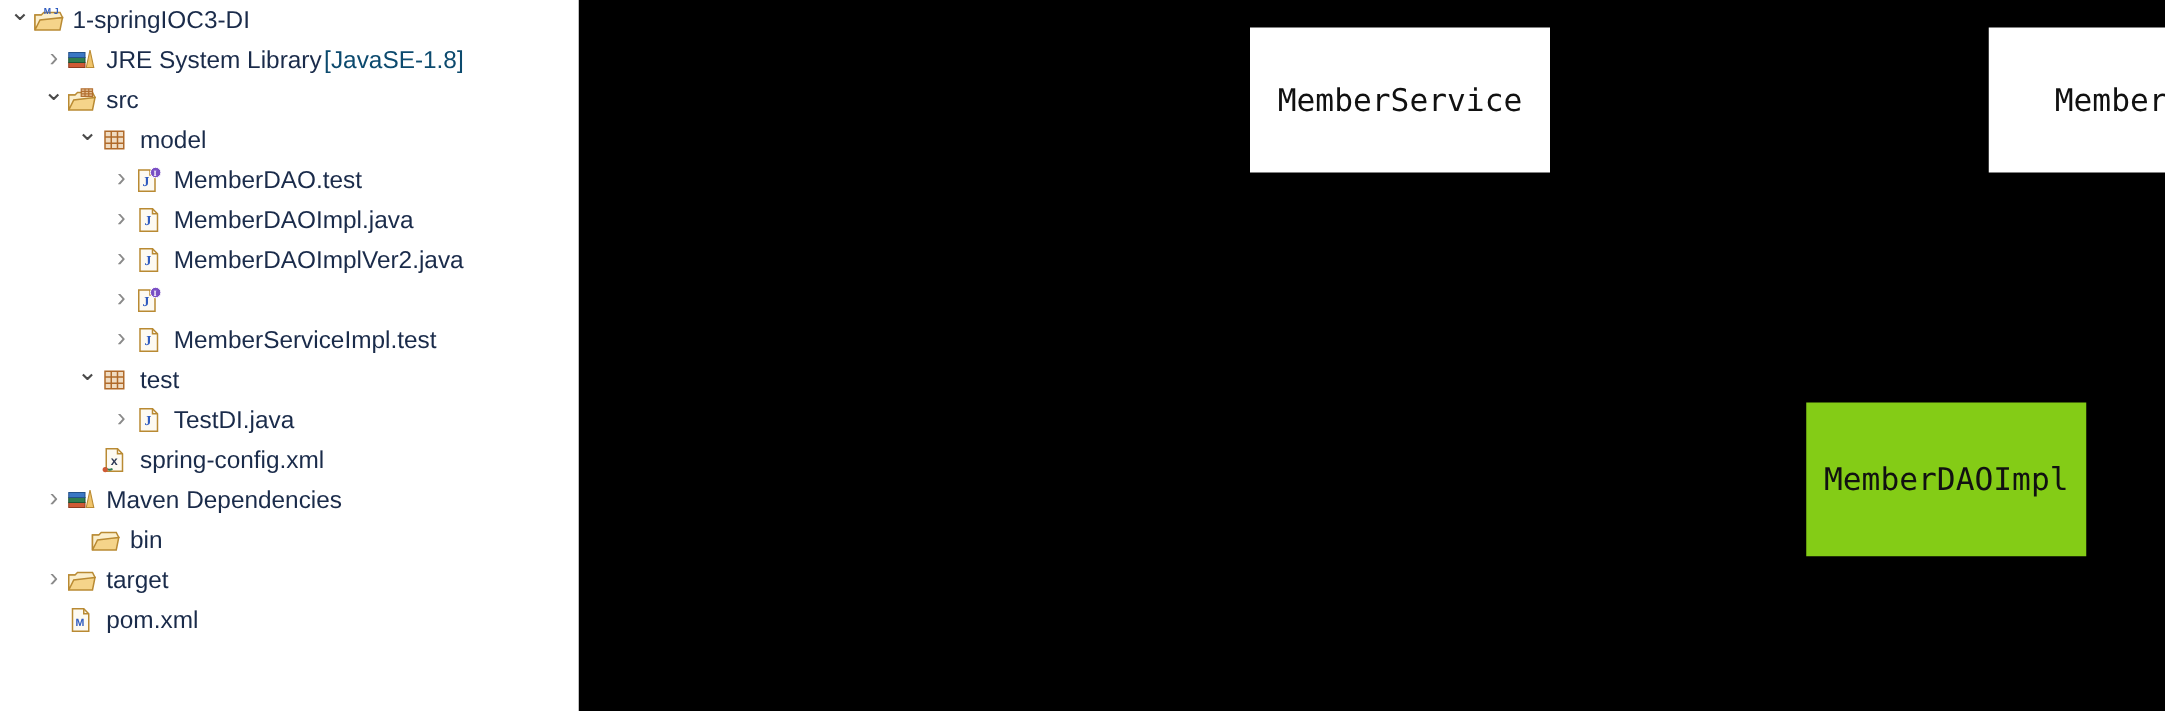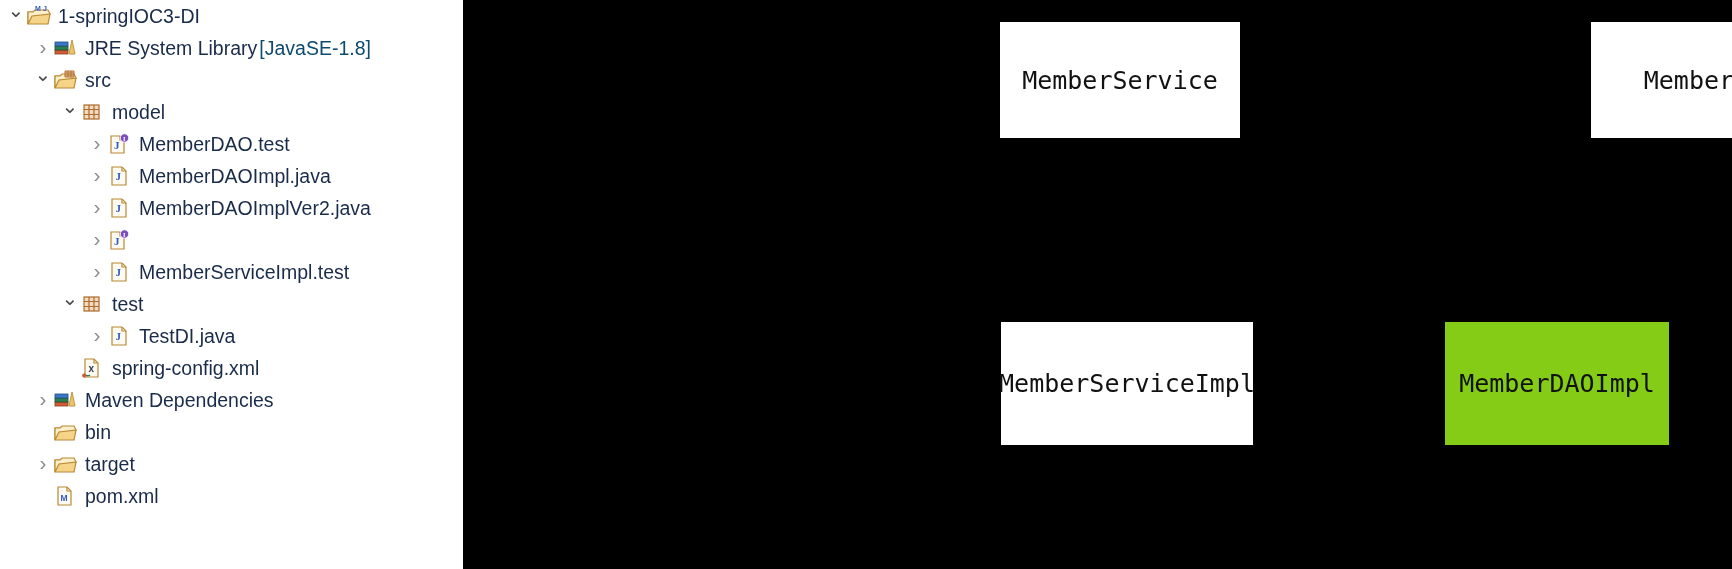--- a/index.html
+++ b/index.html
@@ -276,21 +276,21 @@
         <span class="ico">
           <svg width="26" height="24" viewBox="0 0 26 24">
             <rect x="2" y="14" width="13" height="4" fill="#cf5a35" stroke="#8f3c20" stroke-width="0.8"></rect>
             <rect x="2" y="10" width="13" height="4" fill="#2f7d4f" stroke="#1d5332" stroke-width="0.8"></rect>
             <rect x="2" y="6" width="13" height="4" fill="#3a77c4" stroke="#24518a" stroke-width="0.8"></rect>
             <path d="M16 18 L19 4 L22 18 Z" fill="#f0c46a" stroke="#b98a33" stroke-width="0.9"></path>
           </svg>
         </span>
         <span class="node-label">Maven Dependencies</span>
       </div>
-      <div class="tree-row" style="padding-left: 33px;">
+      <div class="tree-row" style="padding-left: 52px;">
         <span class="twisty blank">
           <span class="tw-glyph">&nbsp;</span>
         </span>
         <span class="ico">
           <svg width="26" height="24" viewBox="0 0 26 24">
             <path d="M2 8 L2 20 L21 20 L23 10 L9 10 L7 8 Z" fill="#f5d48a" stroke="#b98a33" stroke-width="1.2"></path>
             <path d="M2 8 L2 20 L6 12 L23 10 L21 6 L9 6 L7 8 Z" fill="#fbeecb" stroke="#b98a33" stroke-width="1.2"></path>
           </svg>
         </span>
         <span class="node-label">bin</span>
@@ -322,21 +322,18 @@
       </div>
     </div>
 
   <div id="diagram" style="background: rgb(0, 0, 0);">
       <div class="uml-box" style="left: 537px; top: 22px; width: 240px; height: 116px; background: rgb(255, 255, 255); color: rgb(17, 17, 17);">
         <span>MemberService</span>
       </div>
       <div class="uml-box" style="left: 1128px; top: 22px; width: 241px; height: 116px; background: rgb(255, 255, 255); color: rgb(17, 17, 17);">
         <span>MemberDAO</span>
       </div>
-      <div class="uml-box" style="left: 538px; top: 322px; width: 252px; height: 123px; background: rgb(255, 255, 255); color: rgb(17, 17, 17);">
-        <span>MemberServiceImpl</span>
-      </div>
       <div class="uml-box" style="left: 982px; top: 322px; width: 224px; height: 123px; background: #84cc16; color: rgb(17, 17, 17);">
         <span>MemberDAOImpl</span>
       </div>
     </div>
 
 </div>
 
 </body></html>

